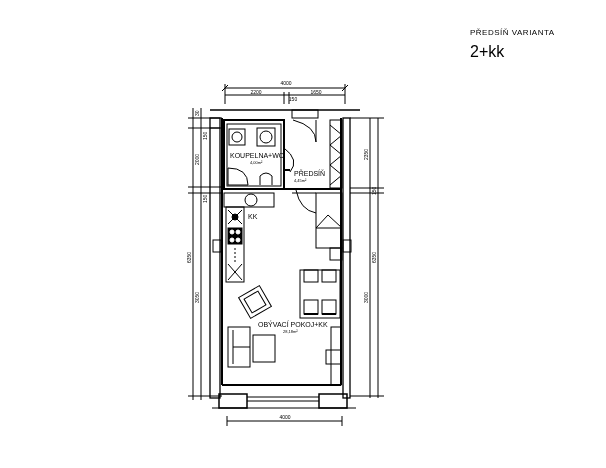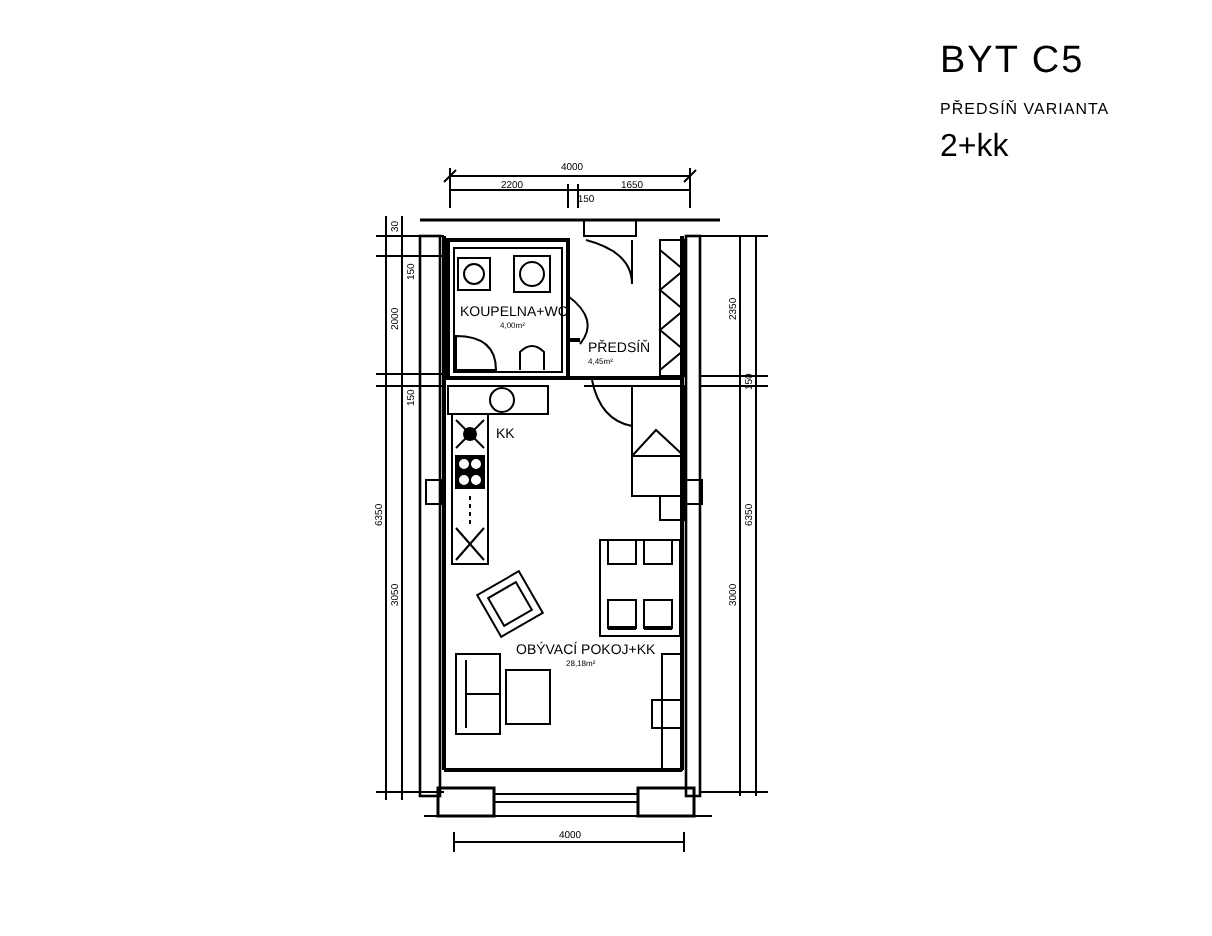--- a/index.html
+++ b/index.html
@@ -8,21 +8,20 @@
   .t-main { font-size:19px; letter-spacing:1px; line-height:22px; font-family:"Liberation Sans", sans-serif; }
   .t-sub { font-size:8px; margin-top:8px; letter-spacing:0.5px; font-family:"Liberation Sans", sans-serif; }
   .t-type { font-size:16px; margin-top:6px; font-family:"Liberation Sans", sans-serif; }
   svg { position:absolute; left:0; top:0; }
   svg text { font-family:"Liberation Sans", sans-serif; fill:#000; }
 </style>
 </head>
 <body>
 
 <div class="title-block">
-  <div class="t-main">BYT  C5</div>
   <div class="t-sub">PŘEDSÍŇ  VARIANTA</div>
   <div class="t-type">2+kk</div>
 </div>
 
 <svg width="606" height="468" viewBox="0 0 606 468">
   <g stroke="#000" fill="none" stroke-width="1">
 
     <g>
       <line x1="225" y1="88" x2="345" y2="88"></line>
       <line x1="225" y1="95" x2="345" y2="95"></line>

